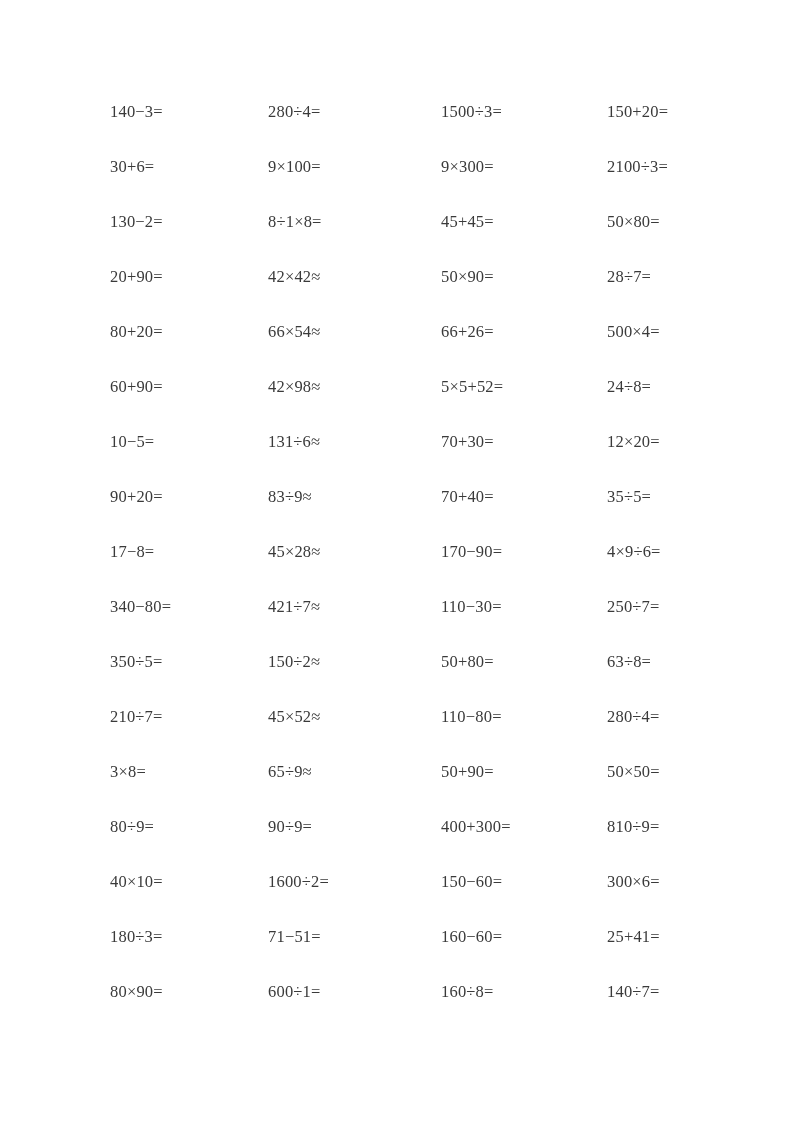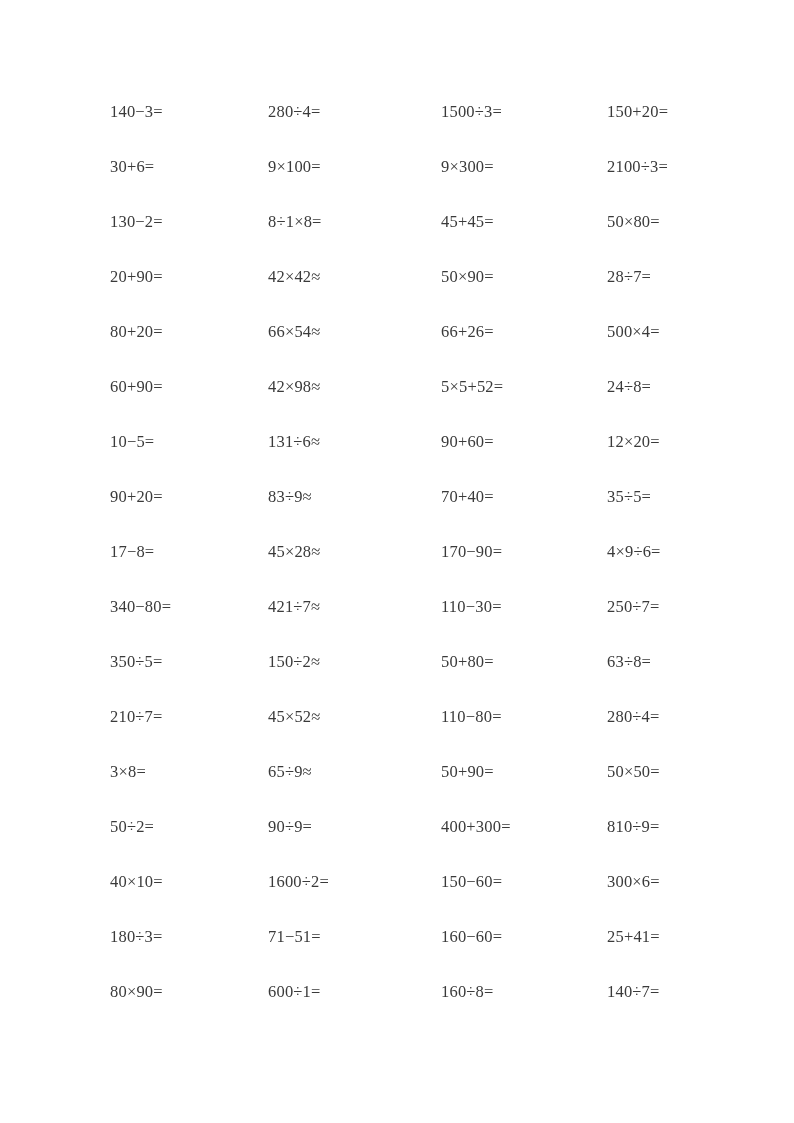--- a/index.html
+++ b/index.html
@@ -62,21 +62,21 @@
       <div class="problem-cell">80+20=</div>
       <div class="problem-cell">66×54≈</div>
       <div class="problem-cell">66+26=</div>
       <div class="problem-cell">500×4=</div>
       <div class="problem-cell">60+90=</div>
       <div class="problem-cell">42×98≈</div>
       <div class="problem-cell">5×5+52=</div>
       <div class="problem-cell">24÷8=</div>
       <div class="problem-cell">10−5=</div>
       <div class="problem-cell">131÷6≈</div>
-      <div class="problem-cell">90+60=</div>
+      <div class="problem-cell">70+30=</div>
       <div class="problem-cell">12×20=</div>
       <div class="problem-cell">90+20=</div>
       <div class="problem-cell">83÷9≈</div>
       <div class="problem-cell">70+40=</div>
       <div class="problem-cell">35÷5=</div>
       <div class="problem-cell">17−8=</div>
       <div class="problem-cell">45×28≈</div>
       <div class="problem-cell">170−90=</div>
       <div class="problem-cell">4×9÷6=</div>
       <div class="problem-cell">340−80=</div>
@@ -88,21 +88,21 @@
       <div class="problem-cell">50+80=</div>
       <div class="problem-cell">63÷8=</div>
       <div class="problem-cell">210÷7=</div>
       <div class="problem-cell">45×52≈</div>
       <div class="problem-cell">110−80=</div>
       <div class="problem-cell">280÷4=</div>
       <div class="problem-cell">3×8=</div>
       <div class="problem-cell">65÷9≈</div>
       <div class="problem-cell">50+90=</div>
       <div class="problem-cell">50×50=</div>
-      <div class="problem-cell">50÷2=</div>
+      <div class="problem-cell">80÷9=</div>
       <div class="problem-cell">90÷9=</div>
       <div class="problem-cell">400+300=</div>
       <div class="problem-cell">810÷9=</div>
       <div class="problem-cell">40×10=</div>
       <div class="problem-cell">1600÷2=</div>
       <div class="problem-cell">150−60=</div>
       <div class="problem-cell">300×6=</div>
       <div class="problem-cell">180÷3=</div>
       <div class="problem-cell">71−51=</div>
       <div class="problem-cell">160−60=</div>

